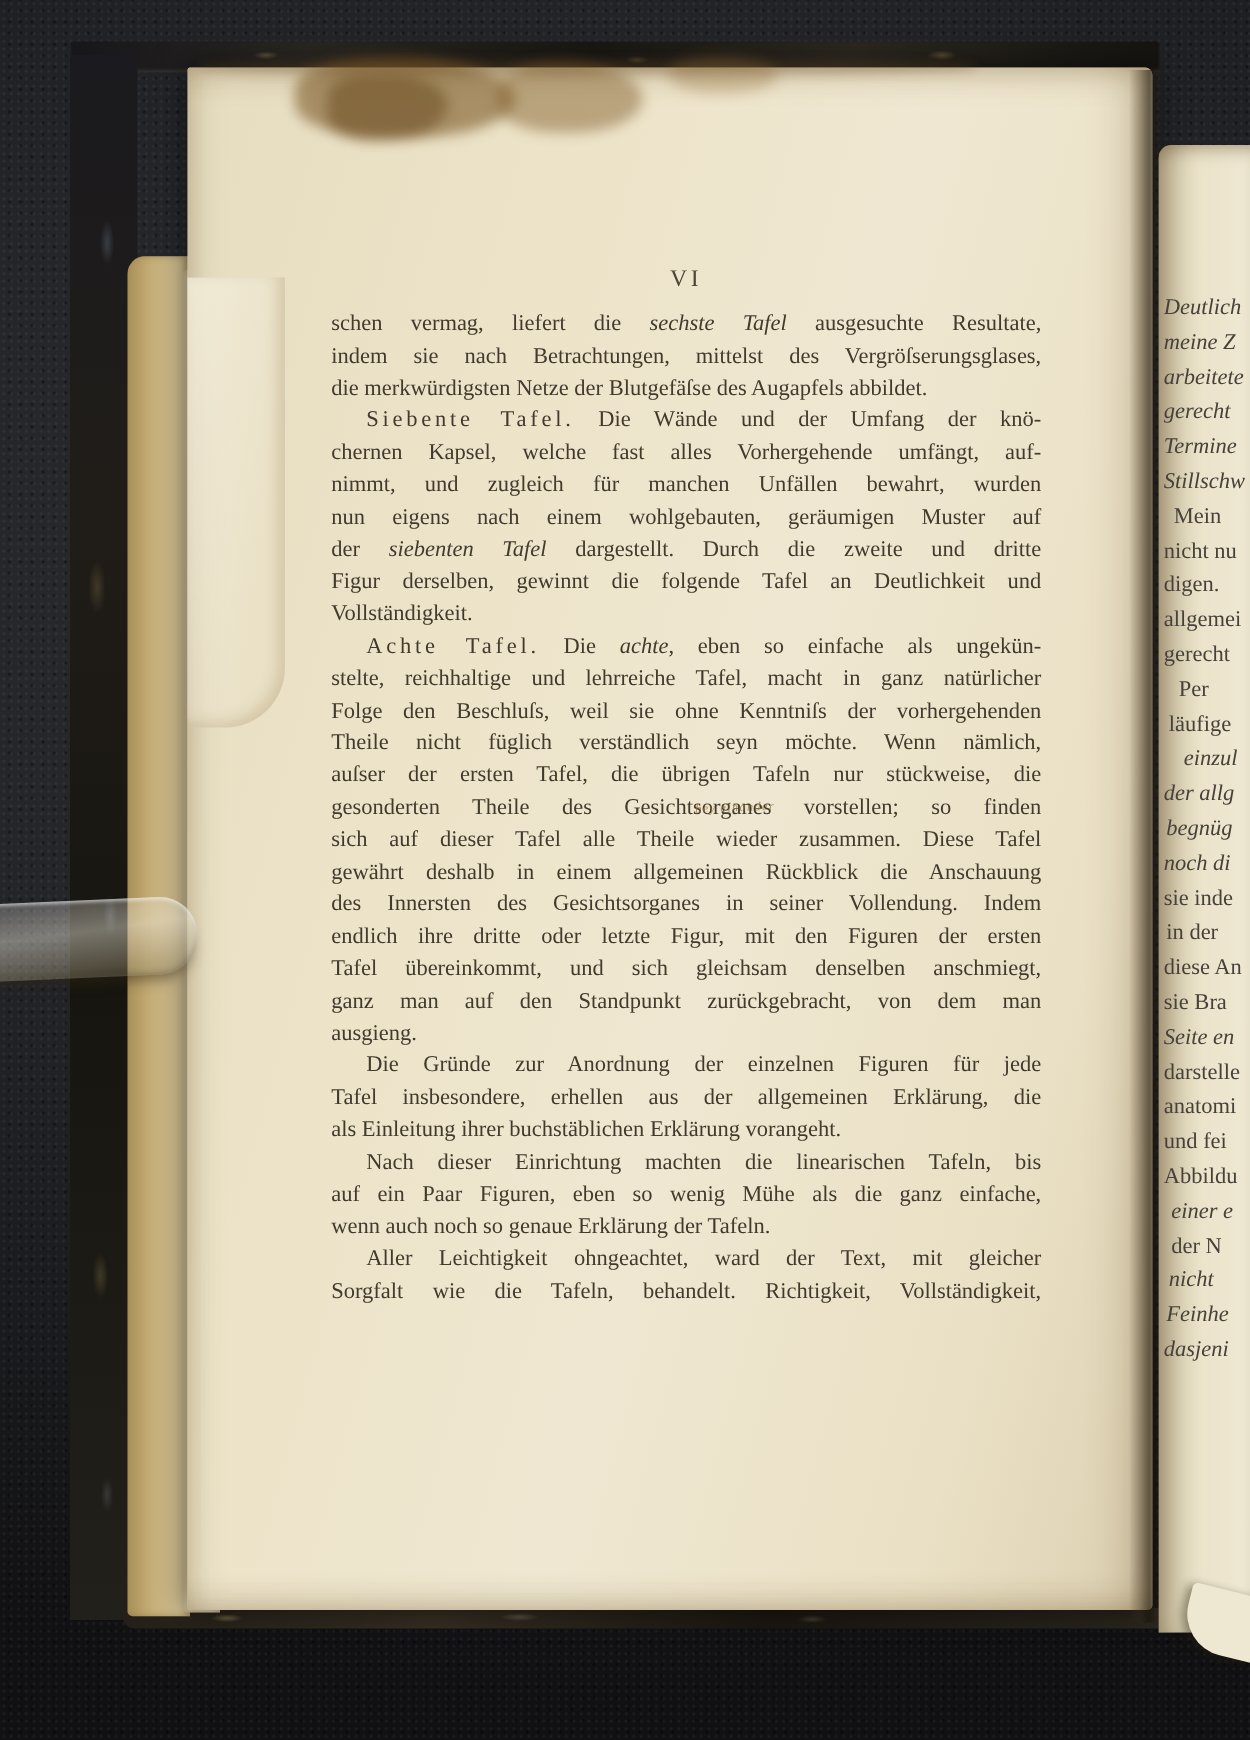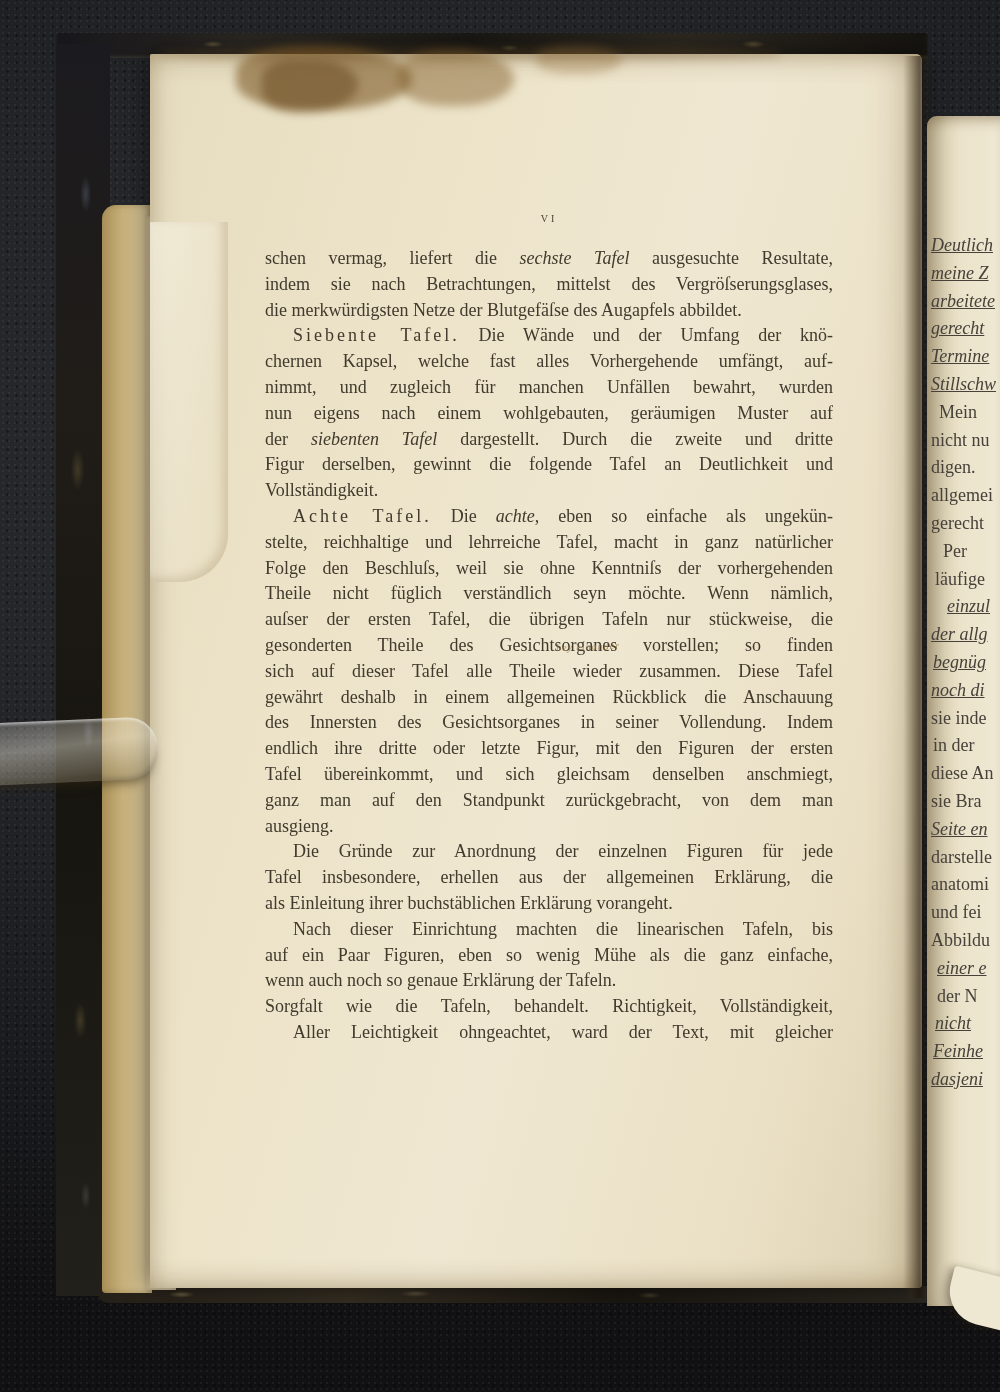--- a/index.html
+++ b/index.html
@@ -62,25 +62,25 @@
     background:linear-gradient(90deg,transparent,rgba(55,42,24,.3) 30%,rgba(26,18,8,.55) 58%,rgba(48,38,22,.3) 80%,transparent);}
   .right-page{position:absolute;left:927px;top:116px;width:73px;height:1190px;border-radius:10px 0 0 0;
     background:linear-gradient(90deg,#dfd5b6,#ebe3ca 45%,#efe8d3);
     box-shadow:inset 16px 0 22px -8px rgba(85,65,35,.5), inset 0 10px 14px -8px rgba(110,88,50,.4);}
   .corner-sliver{position:absolute;left:948px;top:1272px;width:60px;height:52px;border-radius:4px 0 0 34px;
     background:#eee7d1;transform:rotate(14deg);box-shadow:-4px 2px 8px rgba(40,30,15,.45);}
 
   
   .margin-col{position:absolute;left:931px;top:232px;width:69px;height:876px;overflow:hidden;}
   .mline{height:27.8px;line-height:27.8px;font-size:18px;color:#47413a;white-space:nowrap;}
-  .mline.it{font-style:italic;text-decoration:underline;}
+  .mline.it{font-style:italic;}
 
   
   .pagenum{position:absolute;left:265px;top:213px;width:568px;text-align:center;
-    font-size:10px;letter-spacing:3px;color:#4c4536;}
+    font-size:19px;letter-spacing:3px;color:#4c4536;}
   .textblock{position:absolute;left:265px;top:246px;width:568px;color:#413a2d;}
   .tline{height:25.8px;line-height:25.8px;font-size:18px;text-align:justify;text-align-last:justify;white-space:nowrap;}
   .tline.noj{text-align-last:left;}
   .tline.ind{text-indent:28px;}
   .tline.a-right{text-align:right;text-align-last:right;}
   .tline .it{font-style:italic;}
   .tline .gesperrt{letter-spacing:3px;}
 
   .annotation{position:absolute;left:556px;top:641px;font-size:10px;font-style:italic;
     color:rgba(148,116,60,.8);transform:rotate(-2deg);letter-spacing:1px;}
@@ -144,22 +144,22 @@
       <div class="tline"><span>endlich ihre dritte oder letzte Figur, mit den Figuren der ersten</span></div>
       <div class="tline"><span>Tafel übereinkommt, und sich gleichsam denselben anschmiegt,</span></div>
       <div class="tline"><span>ganz man auf den Standpunkt zurückgebracht, von dem man</span></div>
       <div class="tline noj"><span>ausgieng.</span></div>
       <div class="tline ind"><span>Die Gründe zur Anordnung der einzelnen Figuren für jede</span></div>
       <div class="tline"><span>Tafel insbesondere, erhellen aus der allgemeinen Erklärung, die</span></div>
       <div class="tline noj"><span>als Einleitung ihrer buchstäblichen Erklärung vorangeht.</span></div>
       <div class="tline ind"><span>Nach dieser Einrichtung machten die linearischen Tafeln, bis</span></div>
       <div class="tline"><span>auf ein Paar Figuren, eben so wenig Mühe als die ganz einfache,</span></div>
       <div class="tline noj"><span>wenn auch noch so genaue Erklärung der Tafeln.</span></div>
+      <div class="tline ind"><span>Aller Leichtigkeit ohngeachtet, ward der Text, mit gleicher</span></div>
       <div class="tline"><span>Sorgfalt wie die Tafeln, behandelt. Richtigkeit, Vollständigkeit,</span></div>
-      <div class="tline ind"><span>Aller Leichtigkeit ohngeachtet, ward der Text, mit gleicher</span></div>
     </div>
 
   <div class="annotation">bey einander</div>
 
   <div class="crease"></div>
   <div class="right-page"></div>
   <div class="margin-col">
       <div class="mline it">Deutlich</div>
       <div class="mline it">meine Z</div>
       <div class="mline it">arbeitete</div>

